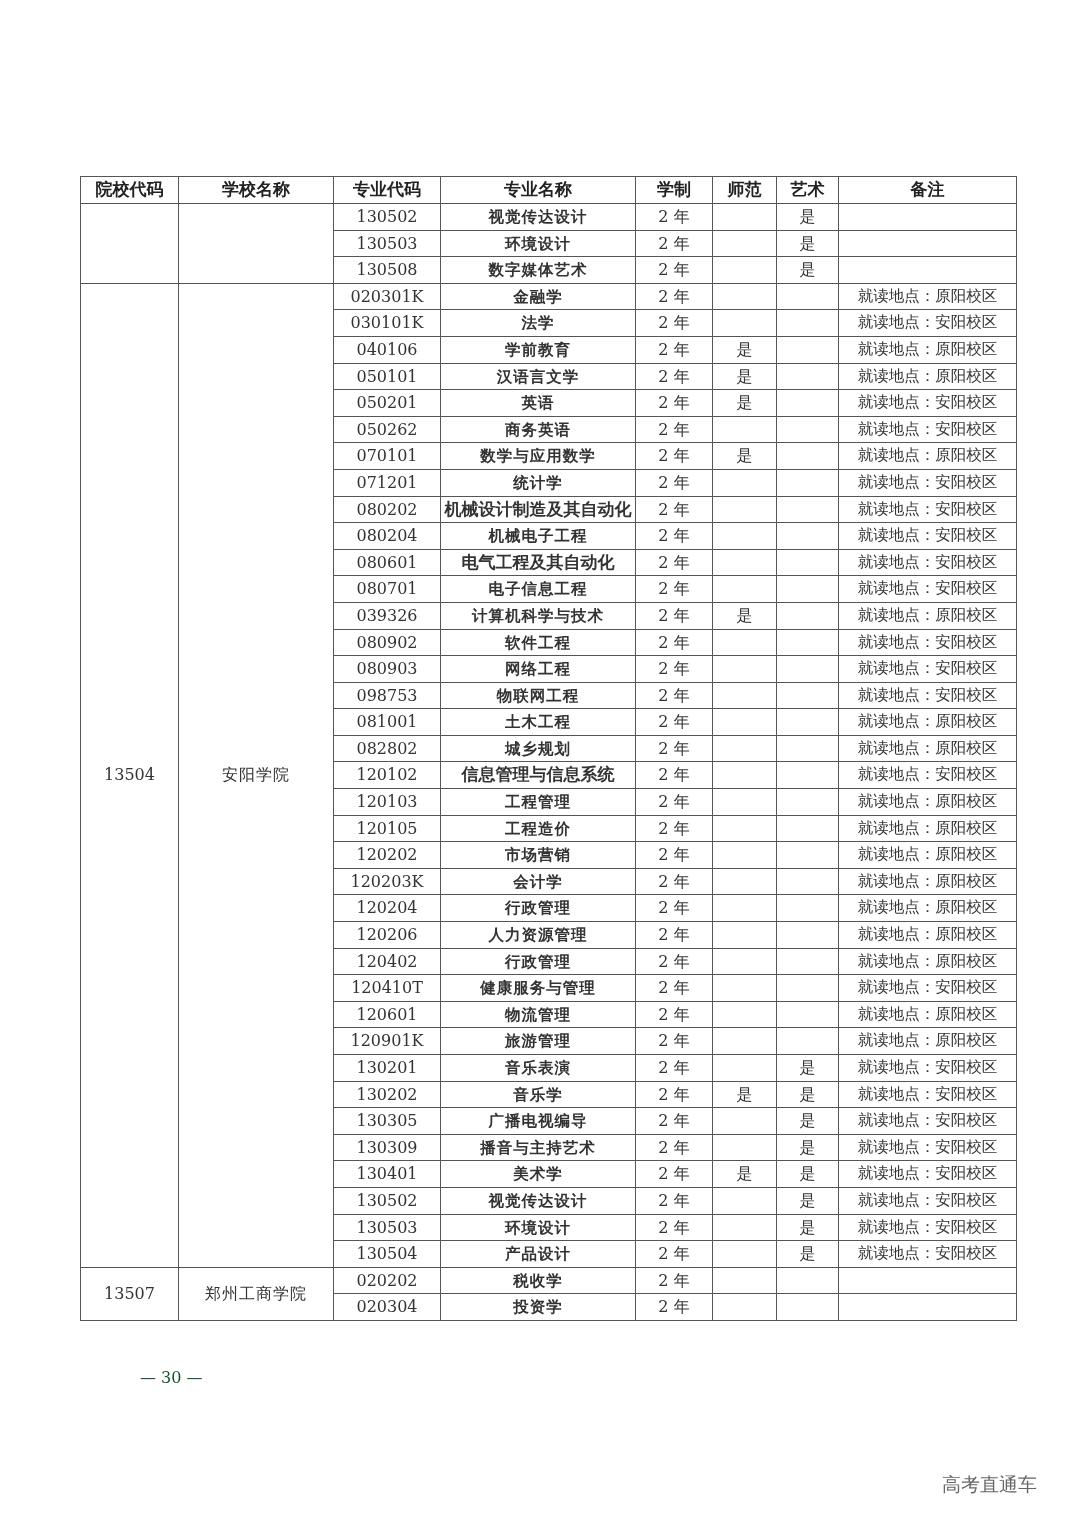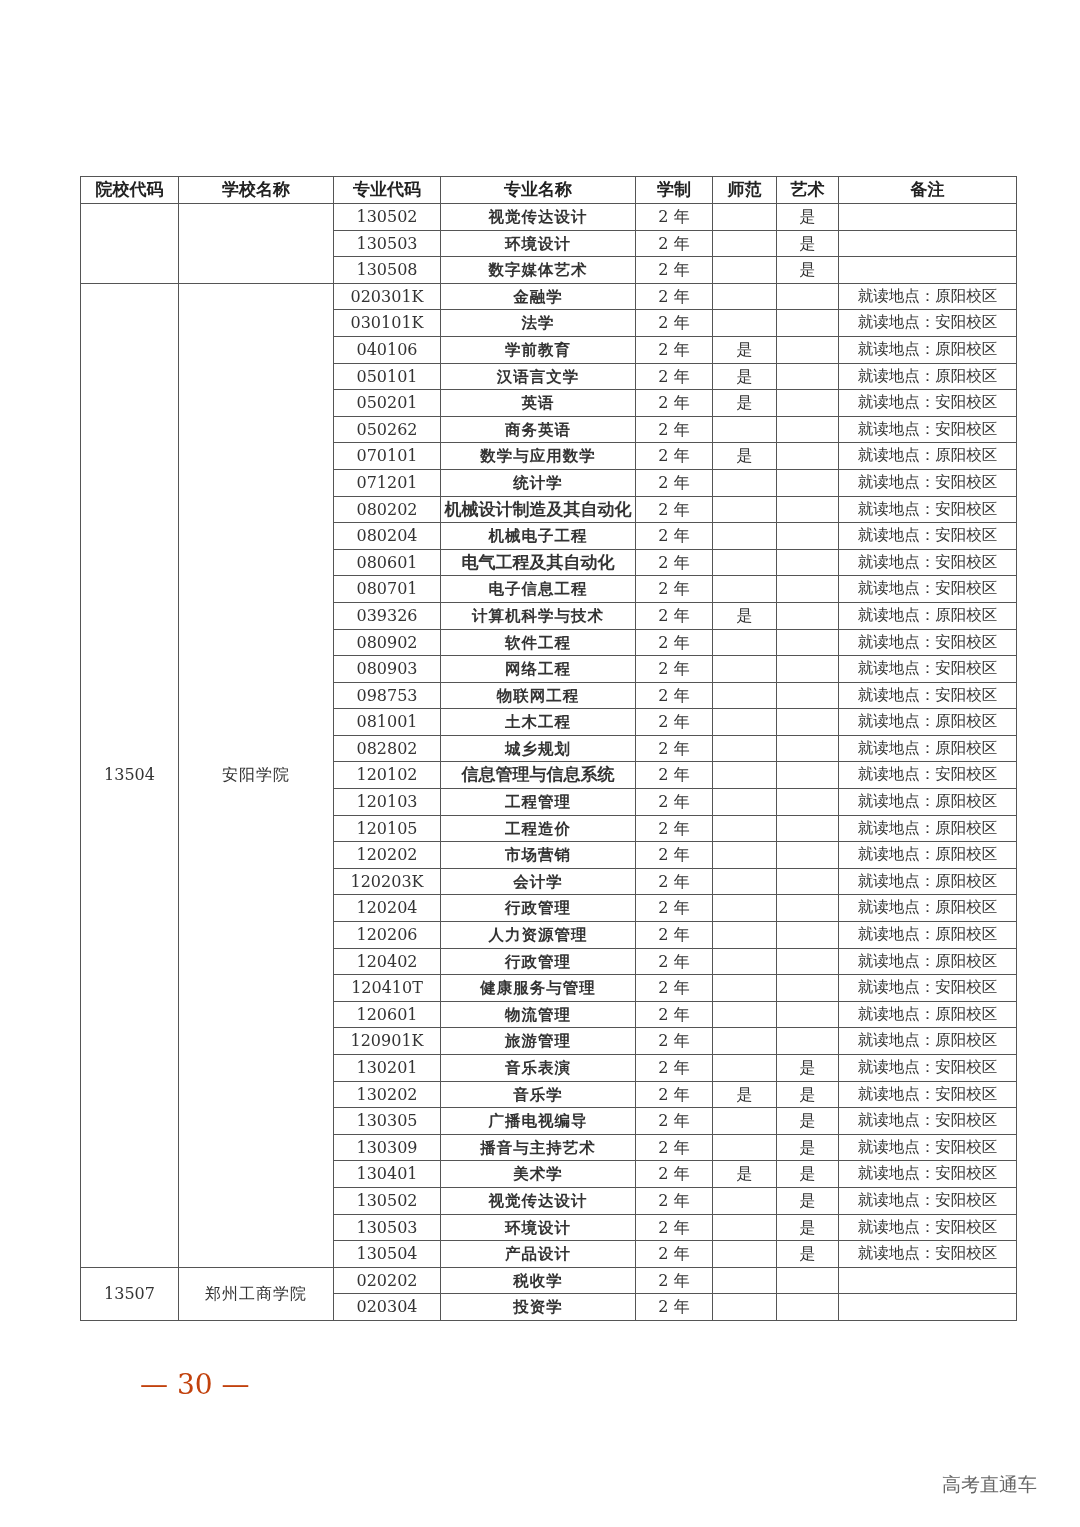--- a/index.html
+++ b/index.html
@@ -5,21 +5,21 @@
   html,body{margin:0;padding:0;background:#fff;}
   body{width:1080px;height:1527px;position:relative;overflow:hidden;font-family:"DejaVu Serif","Liberation Serif",serif;color:#333;}
   table{position:absolute;left:80px;top:176px;border-collapse:collapse;table-layout:fixed;width:936px;}
   col.c1{width:98px;} col.c2{width:155px;} col.c3{width:107px;} col.c4{width:195px;}
   col.c5{width:77px;} col.c6{width:64px;} col.c7{width:62px;} col.c8{width:178px;}
   th,td{border:1px solid #555;text-align:center;padding:0;font-size:16px;line-height:25.6px;height:25.6px;white-space:nowrap;overflow:hidden;}
   th{font-family:"DejaVu Sans","Liberation Sans",sans-serif;font-weight:bold;font-size:17px;height:26px;color:#222;}
   td.note{font-size:15.5px;}
   td.major{font-size:15.5px;letter-spacing:1px;font-weight:bold;}
   td.major.long{letter-spacing:0;font-size:17px;}
-  .page-num{position:absolute;left:140px;top:1368px;font-size:28px;color:#c2410c;}
+  .page-num{position:absolute;left:140px;top:1368px;font-size:16px;color:#14532d;}
   .watermark{position:absolute;left:942px;top:1472px;font-family:"DejaVu Sans","Liberation Sans",sans-serif;font-size:19px;color:#666;}
 </style>
 </head>
 <body>
 
 <table>
   <colgroup>
     <col class="c1">
       <col class="c2">
       <col class="c3">

